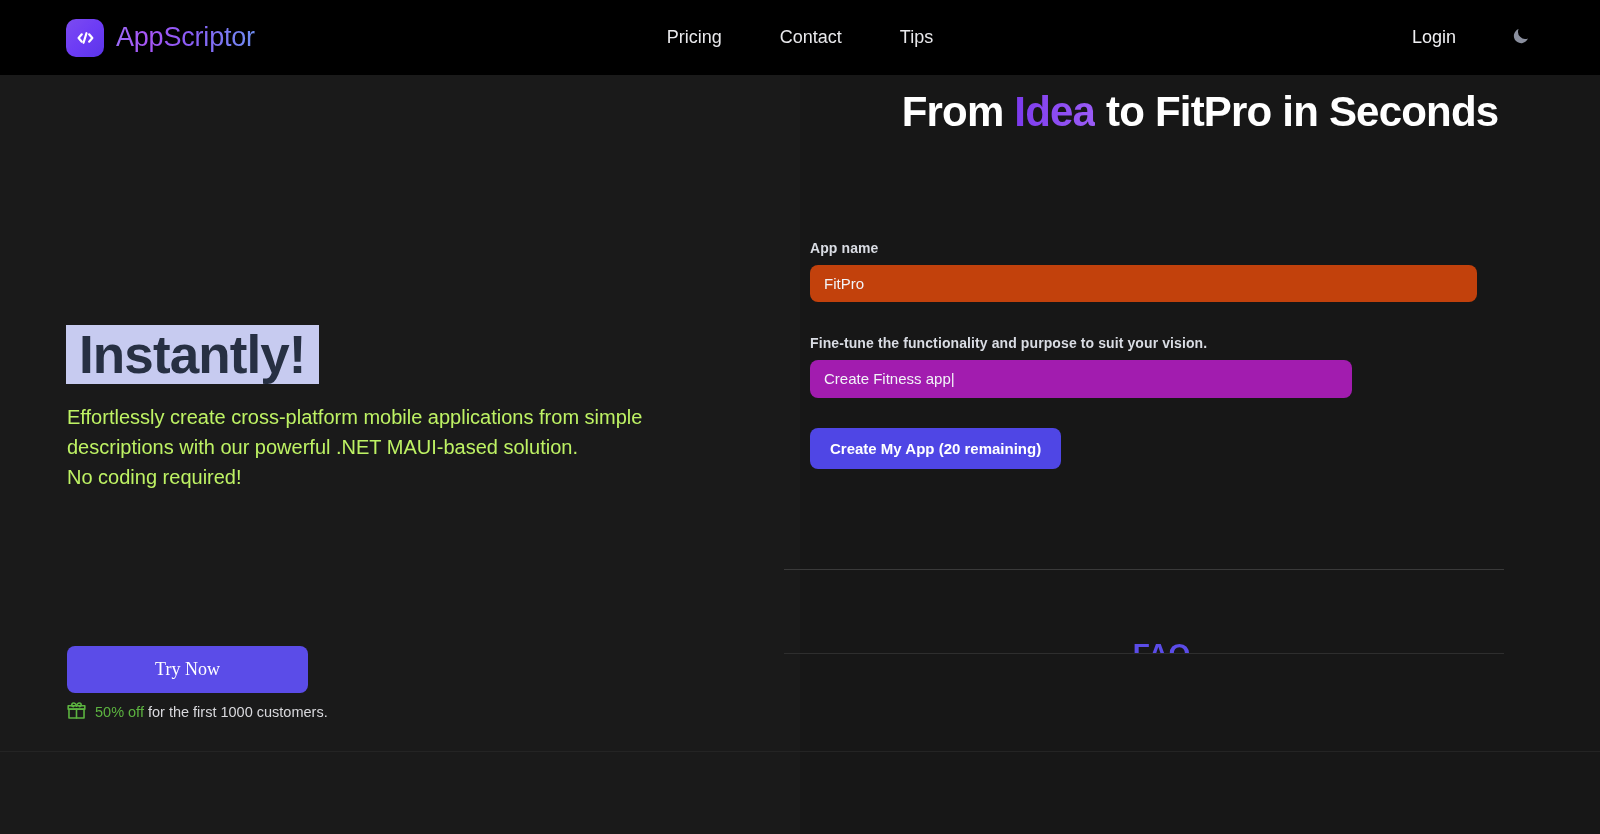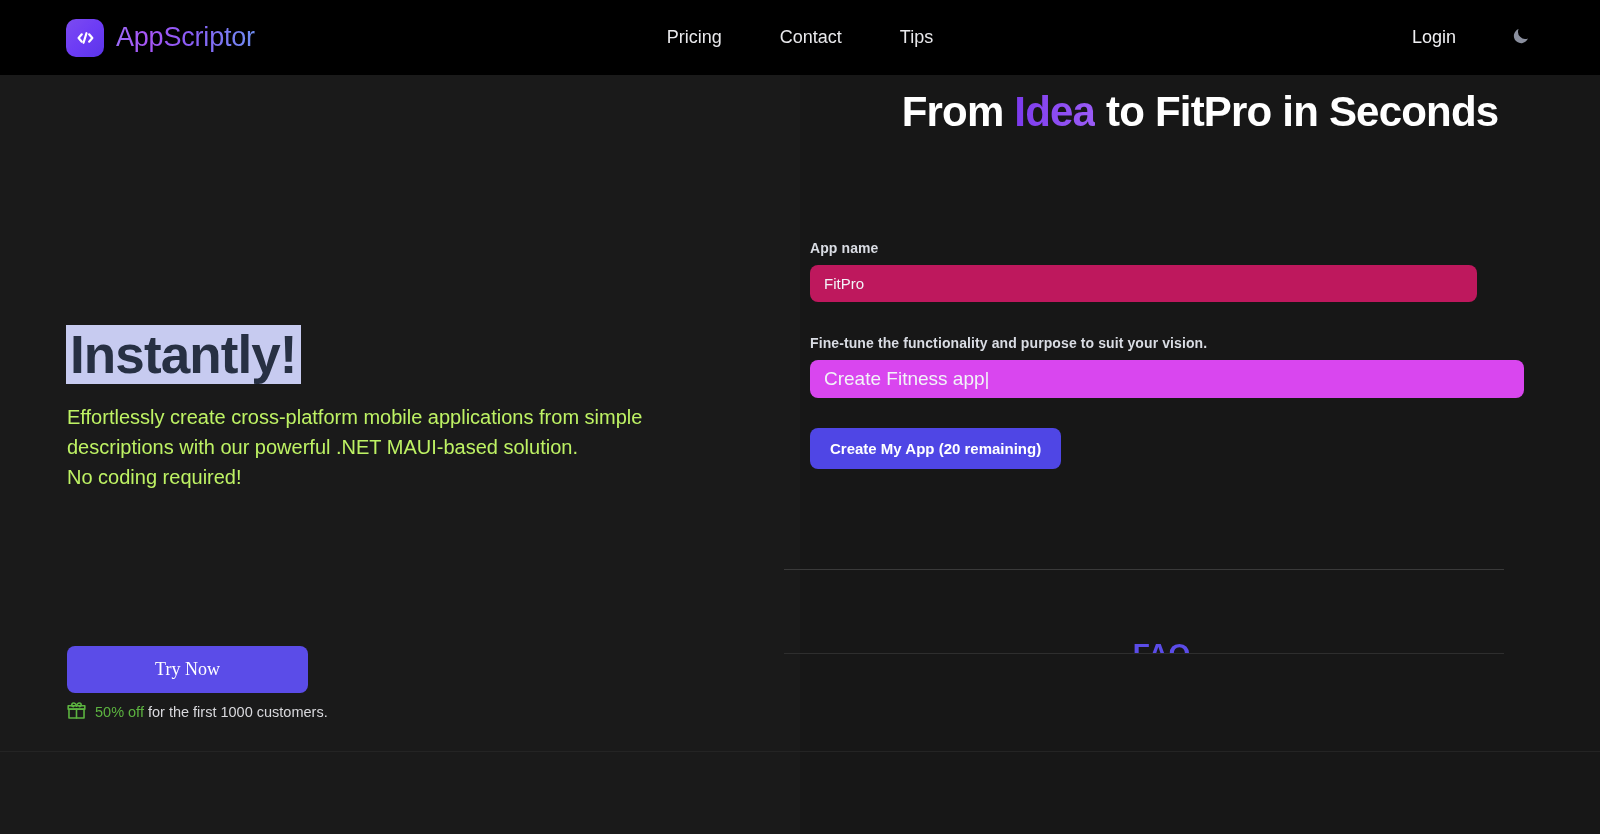--- a/index.html
+++ b/index.html
@@ -58,21 +58,21 @@
   
   .hero-left { position: absolute; left: 0; top: 75px; width: 800px; height: 759px; }
   .hero-title {
     position: absolute; left: 66px; top: 105px;
     width: 660px;
     font-size: 53px; font-weight: 700; line-height: 1.32;
     color: #ffffff; letter-spacing: -0.9px;
   }
   .hl-instant {
     background: #c7cbf0; color: #273043;
-    padding: 0 4px;
+    padding: 0 13px;
   }
   .hero-desc {
     position: absolute; left: 67px; top: 327px;
     width: 600px;
     font-size: 20px; line-height: 30px; color: #bef264;
   }
   .hero-desc .line2 { display: block; }
   .cta-btn {
     position: absolute; left: 67px; top: 571px;
     width: 241px; height: 47px;
@@ -105,29 +105,29 @@
     -webkit-background-clip: text; background-clip: text;
     -webkit-text-fill-color: transparent; color: #8b5cf6;
   }
   .form { position: absolute; left: 10px; top: 165px; width: 690px; }
   .field-label {
     display: block; font-size: 14px; font-weight: 700;
     color: #d9dce3; margin-bottom: 9px; letter-spacing: 0.1px;
   }
   .field-input {
     display: block; width: 667px; height: 37px;
-    background: #be185d; border: none; border-radius: 8px;
+    background: #c2410c; border: none; border-radius: 8px;
     color: #f2f4f8; font-size: 15px; font-family: inherit;
     padding: 0 14px; outline: none;
   }
   .field-group-2 { margin-top: 33px; }
   .prompt-box {
-    display: block; width: 714px; height: 38px;
-    background: #d946ef; border: none; border-radius: 8px;
-    color: #f2f4f8; font-size: 19px; font-family: inherit;
+    display: block; width: 542px; height: 38px;
+    background: #a21caf; border: none; border-radius: 8px;
+    color: #f2f4f8; font-size: 15px; font-family: inherit;
     padding: 9px 14px; outline: none; resize: none; overflow: hidden;
     line-height: 20px;
   }
   .create-btn {
     margin-top: 30px; height: 41px; padding: 0 20px;
     background: #4f46e5; color: #ffffff;
     border: none; border-radius: 8px;
     font-size: 15px; font-weight: 700; font-family: inherit; cursor: pointer;
   }
   .divider-top {

